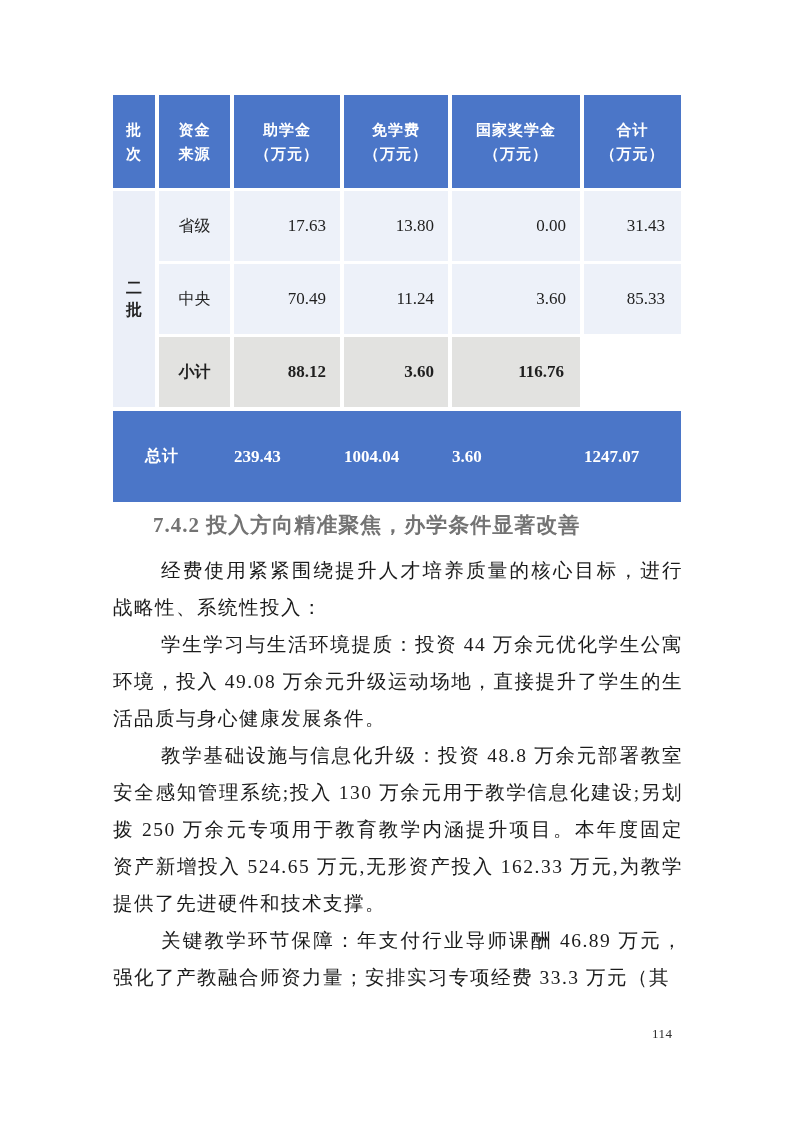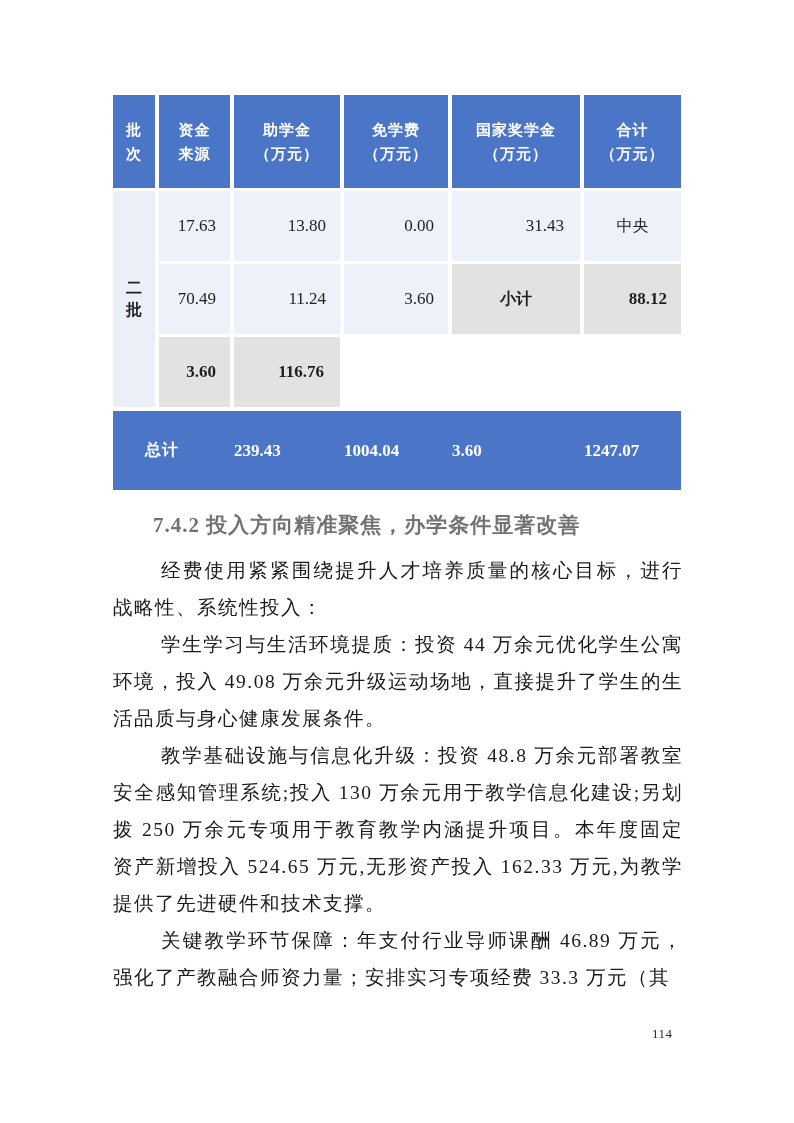--- a/index.html
+++ b/index.html
@@ -45,21 +45,21 @@
   .td.src {
     justify-content:center;
     font-family:"Liberation Sans","DejaVu Sans",sans-serif;
     font-size:16px;
   }
   .td.num { justify-content:flex-end; padding-right:14px; font-family:"Liberation Serif","DejaVu Serif",serif; }
   .td.last { padding-right:16px; }
   .td.gray { background:#e2e2e0; font-weight:bold; }
 
   .total-row {
-    margin-top:4px; height:79px; background:#4b76c8;
+    margin-top:4px; height:91px; background:#4b76c8;
     display:grid; grid-template-columns:42px 71px 106px 104px 128px 97px;
     column-gap:4px; align-items:center; color:#ffffff; font-weight:bold;
   }
   .total-label {
     grid-column:1 / 3; padding-left:32px;
     font-family:"Liberation Sans","DejaVu Sans",sans-serif;
     font-size:16px; letter-spacing:1px;
   }
   .total-num { text-align:left; padding-right:16px; font-size:17px; font-family:"Liberation Serif","DejaVu Serif",serif; }
   .total-num.last { padding-right:7px; }
@@ -116,29 +116,31 @@
       </div>
     </div>
 
     <div class="tbody">
       <div class="batch-cell">
         <span>二</span>
         <span>批</span>
       </div>
       <div class="body-grid">
 
+        <div class="td src">省级</div>
         <div class="td num">17.63</div>
         <div class="td num">13.80</div>
         <div class="td num">0.00</div>
         <div class="td num last">31.43</div>
 
         <div class="td src">中央</div>
         <div class="td num">70.49</div>
         <div class="td num">11.24</div>
         <div class="td num">3.60</div>
+        <div class="td num last">85.33</div>
 
         <div class="td src gray">小计</div>
         <div class="td num gray">88.12</div>
         <div class="td num gray">3.60</div>
         <div class="td num gray last">116.76</div>
       </div>
     </div>
 
     <div class="total-row">
       <div class="total-label">总计</div>

